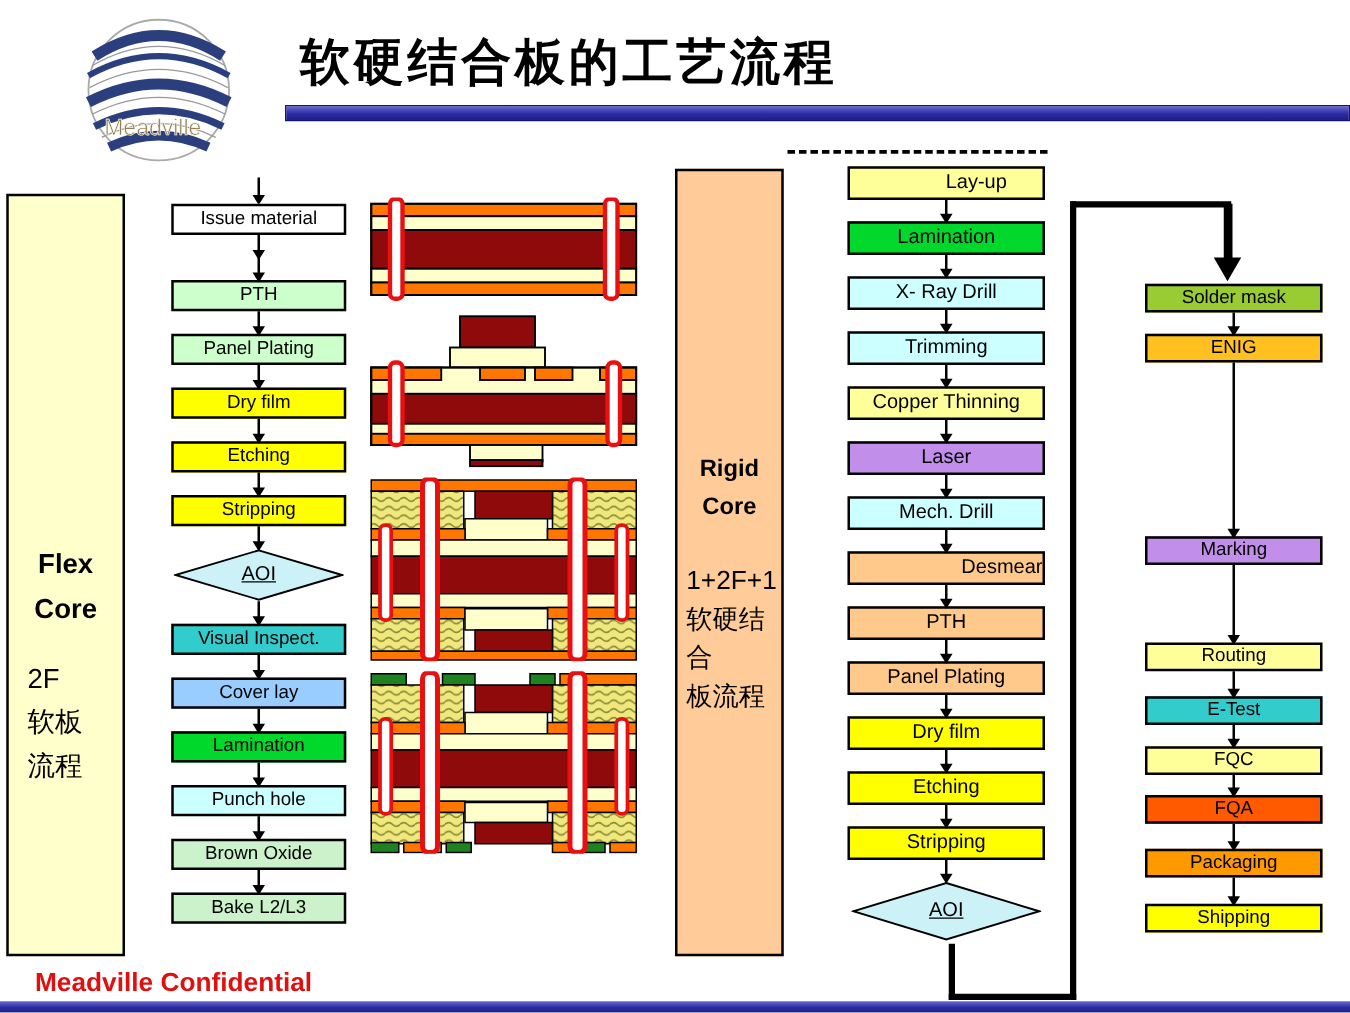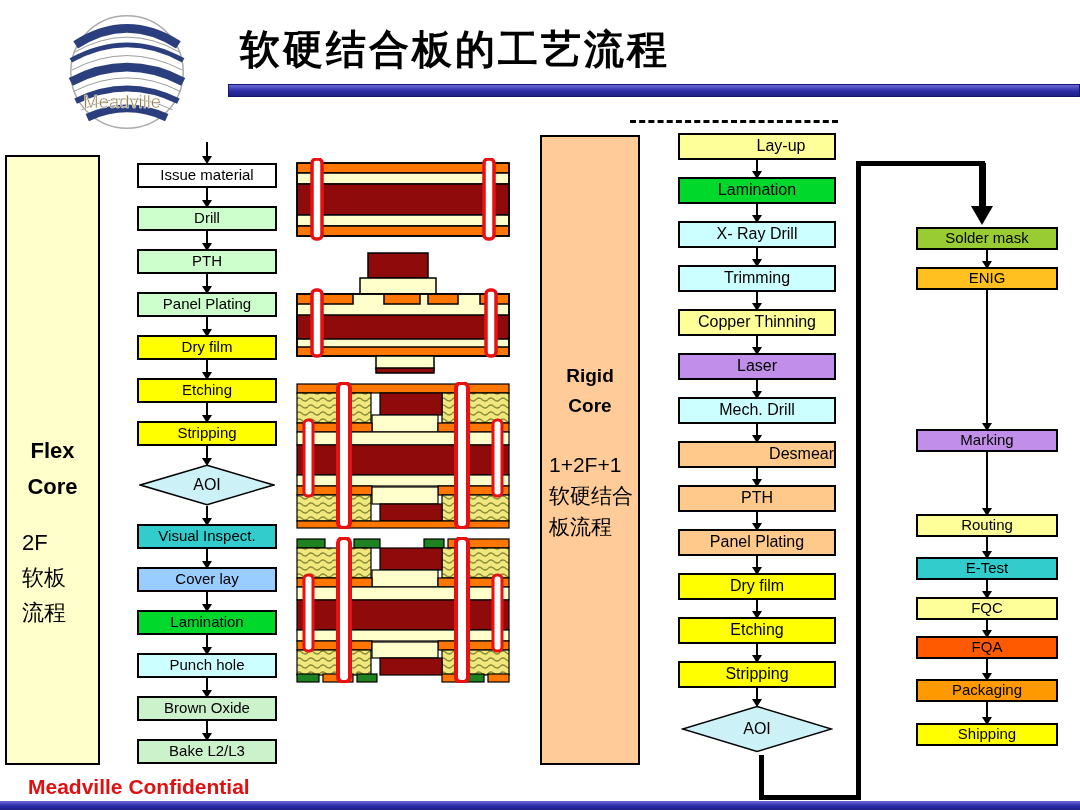--- a/index.html
+++ b/index.html
@@ -9,21 +9,21 @@
   #title{position:absolute;left:240px;top:22px;font-size:40px;font-weight:bold;letter-spacing:3px;}
   #title-underline{position:absolute;left:228px;top:84px;width:852px;height:13px;
     background:linear-gradient(180deg,#6A6AD8 0%,#2B2BA4 55%,#1E1E86 100%);border:1px solid #15156e;box-sizing:border-box;}
   #bottom-bar{position:absolute;left:0;top:801px;width:1080px;height:9px;
     background:linear-gradient(180deg,#6A6AD8 0%,#2B2BA4 55%,#1E1E86 100%);}
   #footer{position:absolute;left:28px;top:775px;font-size:21px;font-weight:bold;color:#E01010;}
   #logo{position:absolute;left:52px;top:10px;}
   
   .sidebar{position:absolute;border:2px solid #000;box-sizing:border-box;}
   #sb-flex{left:5px;top:155px;width:95px;height:610px;background:#FFFFCC;}
-  #sb-rigid{left:540px;top:135px;width:100px;height:630px;background:#FFCC99;}
+  #sb-rigid{left:540px;top:135px;width:87px;height:630px;background:#FFCC99;}
   .sb-title{position:absolute;left:0;right:0;text-align:center;font-weight:bold;}
   #sb-flex .sb-title{top:276px;font-size:22px;line-height:36px;}
   #sb-rigid .sb-title{top:224px;font-size:19px;line-height:30px;}
   .sb-sub{position:absolute;left:0;right:0;text-align:left;}
   #sb-flex .sb-sub{top:368px;padding-left:15px;font-size:22px;line-height:35px;}
   #sb-rigid .sb-sub{top:312px;padding-left:7px;font-size:21px;line-height:31px;}
   
   .flow{position:absolute;display:flex;flex-direction:column;align-items:center;}
   #col-flex{left:137px;top:163px;width:140px;}
   #col-rigid{left:678px;top:133px;width:158px;}
@@ -42,21 +42,21 @@
   #col-final .arrow:nth-child(2){height:17px;}
   #col-final .arrow:nth-child(4){height:139px;}
   #col-final .arrow:nth-child(6){height:62px;}
   #col-final .arrow:nth-child(8){height:20px;}
   #col-final .arrow:nth-child(10){height:17px;}
   #col-final .arrow:nth-child(12){height:16px;}
   #col-final .arrow:nth-child(14){height:20px;}
   #col-final .arrow:nth-child(16){height:21px;}
   #lead-arrow{position:absolute;left:206px;top:142px;height:20px;}
   
-  .diamond{position:relative;flex:none;display:flex;align-items:center;justify-content:center;}
+  .diamond{position:relative;flex:none;display:flex;align-items:center;justify-content:center;text-decoration:underline;}
   #col-flex .diamond{width:136px;height:42px;}
   #col-rigid .diamond{width:152px;height:48px;}
   .diamond svg{position:absolute;left:0;top:0;width:100%;height:100%;}
   .diamond polygon{stroke:#000;stroke-width:1.5;}
   .dlabel{position:relative;font-size:16px;}
   
   #dashed-line{position:absolute;left:630px;top:120px;width:208px;border-top:3px dashed #000;}
   
   .xsec{position:absolute;left:296px;}
   #img1{top:158px;} #img2{top:252px;} #img3{top:382px;} #img4{top:537px;}
@@ -119,21 +119,20 @@
       <div>板流程</div>
     </div>
   </div>
 
   <div id="dashed-line"></div>
 
   <div class="arrow" id="lead-arrow"></div>
   <div class="flow" id="col-flex">
       <div class="step" style="background: rgb(255, 255, 255);">Issue material</div>
       <div class="arrow"></div>
-      <div class="step" style="background: rgb(204, 255, 204);">Drill</div>
       <div class="arrow"></div>
       <div class="step" style="background: rgb(204, 255, 204);">PTH</div>
       <div class="arrow"></div>
       <div class="step" style="background: rgb(204, 255, 204);">Panel Plating</div>
       <div class="arrow"></div>
       <div class="step" style="background: rgb(255, 255, 0);">Dry film</div>
       <div class="arrow"></div>
       <div class="step" style="background: rgb(255, 255, 0);">Etching</div>
       <div class="arrow"></div>
       <div class="step" style="background: rgb(255, 255, 0);">Stripping</div>

